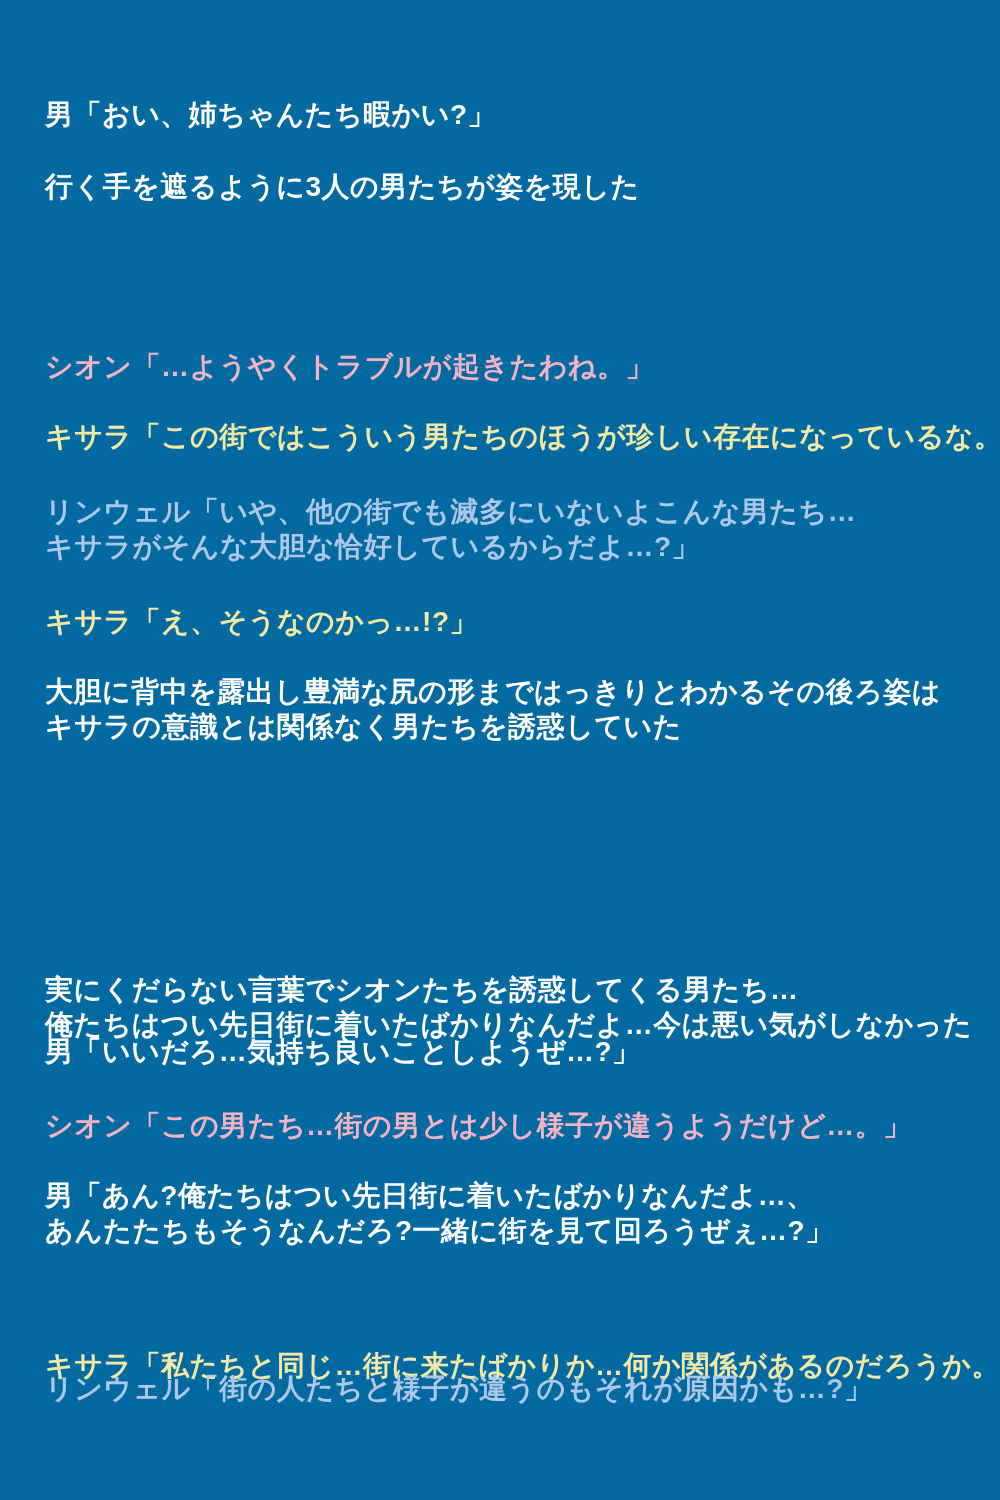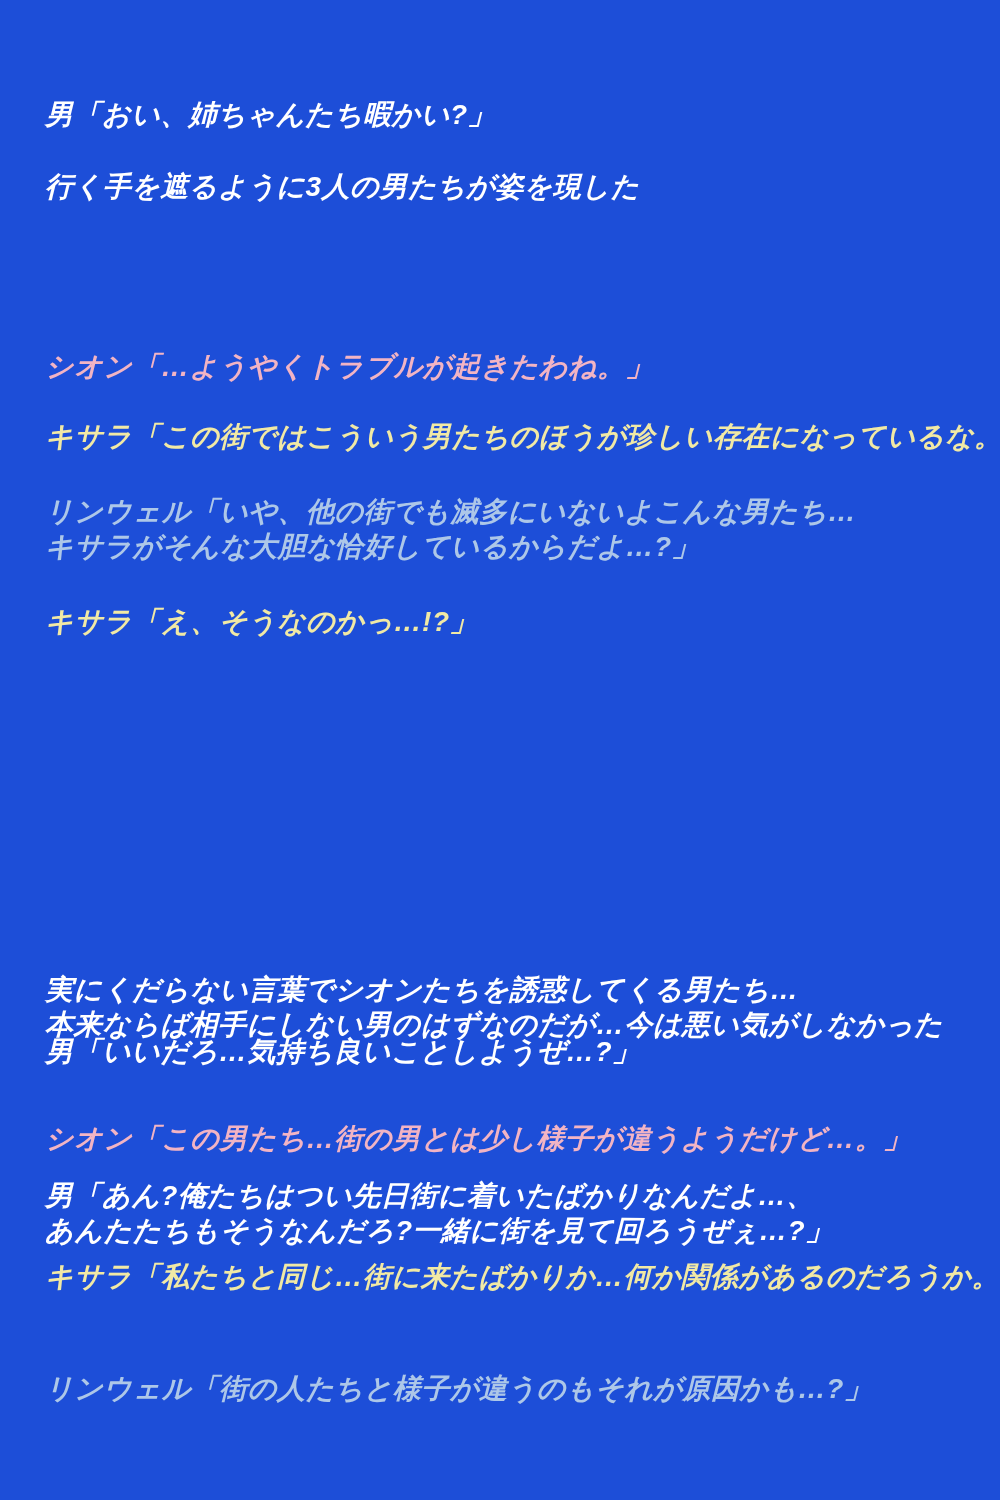--- a/index.html
+++ b/index.html
@@ -10,22 +10,21 @@
   body {
     width: 1000px;
     height: 1500px;
     position: relative;
     overflow: hidden;
     font-family: "Liberation Sans", sans-serif;
   }
   .text-page {
     position: absolute;
     inset: 0;
-    background: #1d4ed8;
-    font-style: italic;
+    background: #0369a1;
   }
   .para {
     position: absolute;
     left: 45px;
     right: auto;
     white-space: nowrap;
   }
   .para p {
     margin: 0;
     padding: 0;
@@ -63,40 +62,44 @@
 
   <div class="para" style="top:494px">
     <p style="color: rgb(173, 199, 232);">リンウェル「いや、他の街でも滅多にいないよこんな男たち…</p>
     <p style="color: rgb(173, 199, 232);">キサラがそんな大胆な恰好しているからだよ…?」</p>
   </div>
 
   <div class="para" style="top:604px">
     <p style="color: rgb(241, 233, 165);">キサラ「え、そうなのかっ…!?」</p>
   </div>
 
+  <div class="para" style="top:674px">
+    <p style="color: rgb(255, 255, 255);">大胆に背中を露出し豊満な尻の形まではっきりとわかるその後ろ姿は</p>
+    <p style="color: rgb(255, 255, 255);">キサラの意識とは関係なく男たちを誘惑していた</p>
+  </div>
 
   <div class="para" style="top:972px">
     <p style="color: rgb(255, 255, 255);">実にくだらない言葉でシオンたちを誘惑してくる男たち…</p>
-    <p style="color: rgb(255, 255, 255);">本来ならば相手にしない男のはずなのだが…今は悪い気がしなかった</p>
+    <p style="color: rgb(255, 255, 255);">俺たちはつい先日街に着いたばかりなんだよ…今は悪い気がしなかった</p>
   </div>
 
   <div class="para" style="top:1034px">
     <p style="color: rgb(255, 255, 255);">男「いいだろ…気持ち良いことしようぜ…?」</p>
   </div>
 
   <div class="para" style="top:1108px">
-    <p style="color: rgb(242, 180, 196); margin-top: 13px;">シオン「この男たち…街の男とは少し様子が違うようだけど…。」</p>
+    <p style="color: rgb(242, 180, 196);">シオン「この男たち…街の男とは少し様子が違うようだけど…。」</p>
   </div>
 
   <div class="para" style="top:1178px">
     <p style="color: rgb(255, 255, 255);">男「あん?俺たちはつい先日街に着いたばかりなんだよ…、</p>
     <p style="color: rgb(255, 255, 255);">あんたたちもそうなんだろ?一緒に街を見て回ろうぜぇ…?」</p>
   </div>
 
-  <div class="para" style="top:1259px">
+  <div class="para" style="top:1348px">
     <p style="color: rgb(241, 233, 165);">キサラ「私たちと同じ…街に来たばかりか…何か関係があるのだろうか。</p>
   </div>
 
   <div class="para" style="top:1358px">
     <p style="color: rgb(173, 199, 232); margin-top: 13px;">リンウェル「街の人たちと様子が違うのもそれが原因かも…?」</p>
   </div>
 
 </div>
 
 </body></html>

